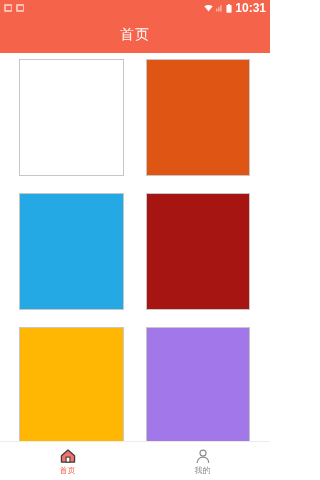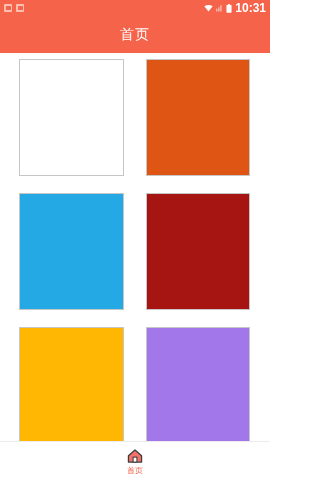--- a/index.html
+++ b/index.html
@@ -123,15 +123,22 @@
 
     <div class="tab active">
       <svg class="tab-icon" viewBox="0 0 20 20">
         <path d="M10 2.5 L18.2 9.6 L18.2 17.6 L1.8 17.6 L1.8 9.6 Z" fill="#f4726a" stroke="#3c3c3c" stroke-width="1.6" stroke-linejoin="round"></path>
         <rect x="7.6" y="11.4" width="4.8" height="6.2" fill="#ffffff" stroke="#3c3c3c" stroke-width="1.3"></rect>
       </svg>
       <span class="tab-label">首页</span>
     </div>
 
 
+    <div class="tab">
+      <svg class="tab-icon" viewBox="0 0 20 20">
+        <circle cx="10" cy="6.4" r="3.8" fill="none" stroke="#8b8b8b" stroke-width="1.4"></circle>
+        <path d="M2.8 18.2 Q3.4 11.6 10 11.6 Q16.6 11.6 17.2 18.2" fill="none" stroke="#8b8b8b" stroke-width="1.4" stroke-linecap="round"></path>
+      </svg>
+      <span class="tab-label">我的</span>
+    </div>
 
   </div>
 </div>
 
 </body></html>

